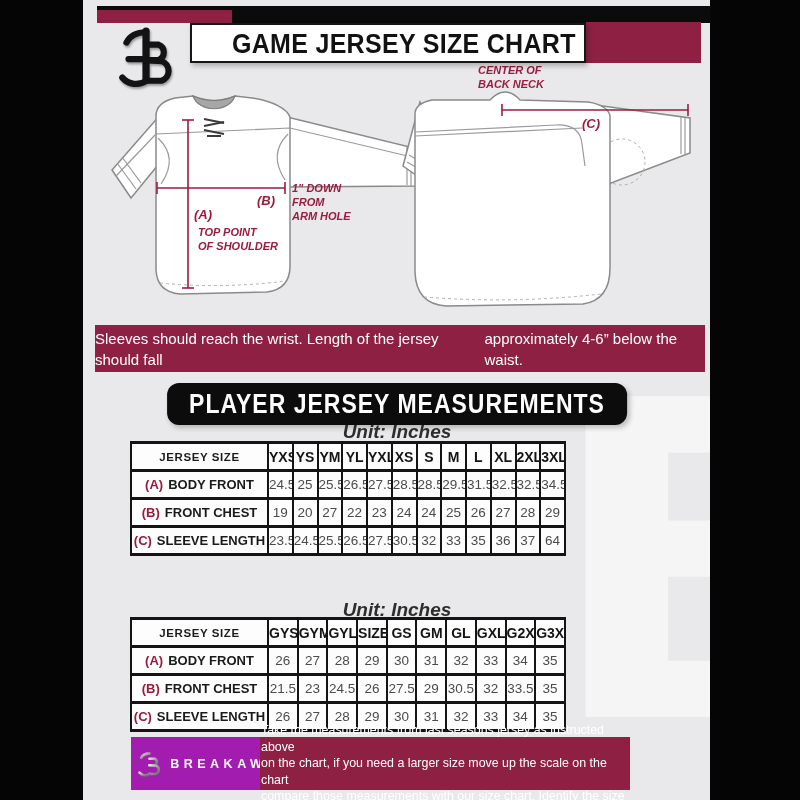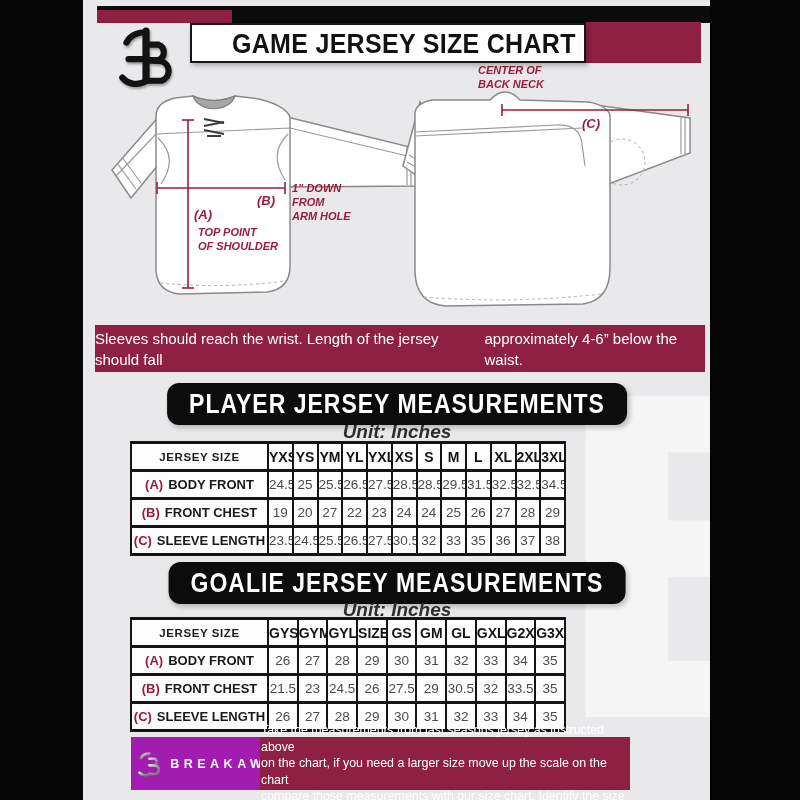--- a/index.html
+++ b/index.html
@@ -237,28 +237,25 @@
       <td class="value-cell">24.5</td>
       <td class="value-cell">25.5</td>
       <td class="value-cell">26.5</td>
       <td class="value-cell">27.5</td>
       <td class="value-cell">30.5</td>
       <td class="value-cell">32</td>
       <td class="value-cell">33</td>
       <td class="value-cell">35</td>
       <td class="value-cell">36</td>
       <td class="value-cell">37</td>
-      <td class="value-cell">38</td>
+      <td class="value-cell">64</td>
     </tr>
   </tbody>
     </table>
 
-  <div class="layer section-banner banner-goalie">
-    <span>GOALIE JERSEY MEASUREMENTS</span>
-  </div>
   <div class="layer unit unit-goalie">Unit: Inches</div>
 
   <table class="meas table-goalie">
     <colgroup>
         <col style="width:137px">
       </colgroup>
     <tbody>
         <tr>
       <td class="size-hdr-cell">JERSEY SIZE</td>
       <td class="size-cell">GYS</td>

